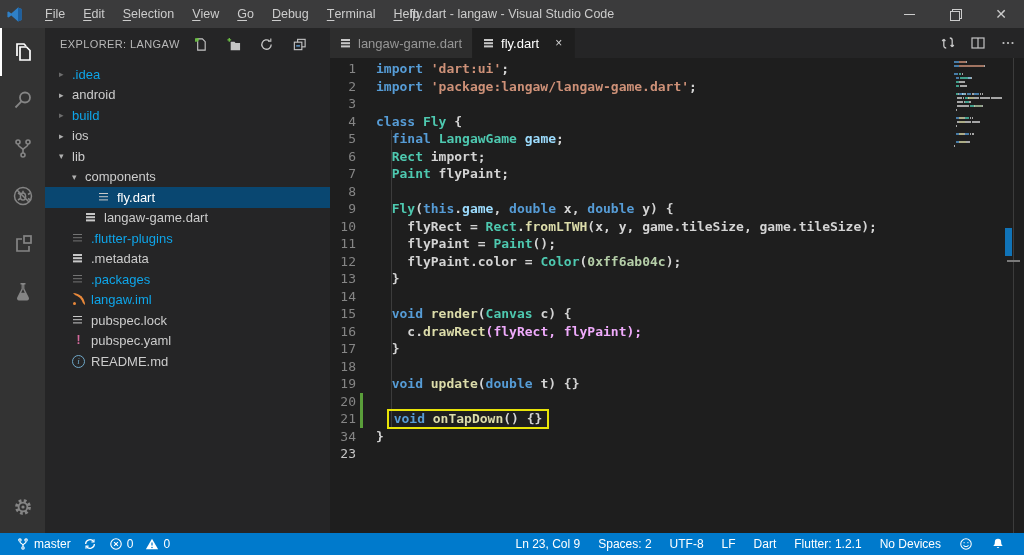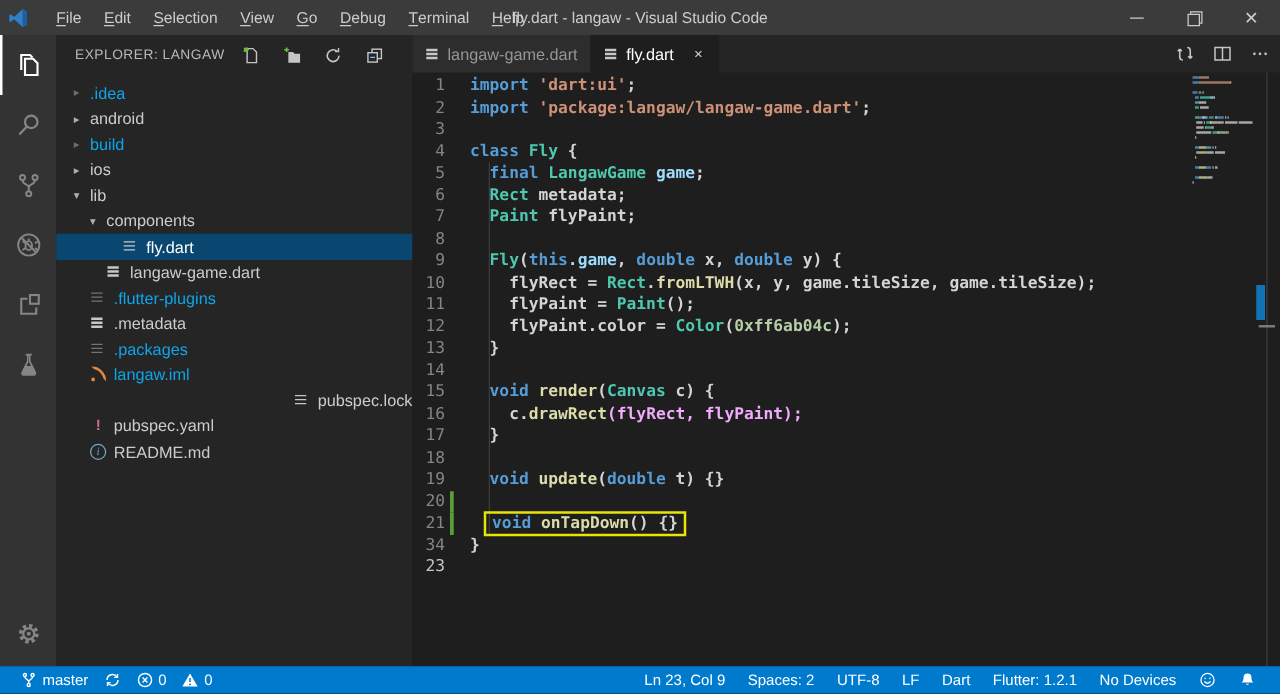--- a/index.html
+++ b/index.html
@@ -264,21 +264,21 @@
         <div class="tree-row dimmed" style="padding-left: 14px;">
           <span class="twisty"></span>
           <span class="fi file-lines-icon"></span>
           <span class="tlabel">.packages</span>
         </div>
         <div class="tree-row dimmed" style="padding-left: 14px;">
           <span class="twisty"></span>
           <span class="fi rss-icon"></span>
           <span class="tlabel">langaw.iml</span>
         </div>
-        <div class="tree-row" style="padding-left: 14px; justify-content: flex-end;">
+        <div class="tree-row" style="padding-left: 14px;">
           <span class="twisty"></span>
           <span class="fi file-lines-icon"></span>
           <span class="tlabel">pubspec.lock</span>
         </div>
         <div class="tree-row" style="padding-left: 14px;">
           <span class="twisty"></span>
           <span class="fi exclaim-icon">!</span>
           <span class="tlabel">pubspec.yaml</span>
         </div>
         <div class="tree-row" style="padding-left: 14px;">
@@ -318,21 +318,21 @@
     </div>
 
     <div id="code-area">
       <div id="indent-guide"></div>
       <div id="code-lines">
           <div class="code-line"><span class="ln">1</span><span class="gitbar"></span><span class="lt"><span style="color: rgb(86, 156, 214);">import</span><span style="color: rgb(212, 212, 212);"> </span><span style="color: rgb(206, 145, 120);">'dart:ui'</span><span style="color: rgb(212, 212, 212);">;</span></span></div>
           <div class="code-line"><span class="ln">2</span><span class="gitbar"></span><span class="lt"><span style="color: rgb(86, 156, 214);">import</span><span style="color: rgb(212, 212, 212);"> </span><span style="color: rgb(206, 145, 120);">'package:langaw/langaw-game.dart'</span><span style="color: rgb(212, 212, 212);">;</span></span></div>
           <div class="code-line"><span class="ln">3</span><span class="gitbar"></span><span class="lt"></span></div>
           <div class="code-line"><span class="ln">4</span><span class="gitbar"></span><span class="lt"><span style="color: rgb(86, 156, 214);">class</span><span style="color: rgb(212, 212, 212);"> </span><span style="color: rgb(78, 201, 176);">Fly</span><span style="color: rgb(212, 212, 212);"> {</span></span></div>
           <div class="code-line"><span class="ln">5</span><span class="gitbar"></span><span class="lt"><span style="color: rgb(212, 212, 212);">  </span><span style="color: rgb(86, 156, 214);">final</span><span style="color: rgb(212, 212, 212);"> </span><span style="color: rgb(78, 201, 176);">LangawGame</span><span style="color: rgb(212, 212, 212);"> </span><span style="color: rgb(156, 220, 254);">game</span><span style="color: rgb(212, 212, 212);">;</span></span></div>
-          <div class="code-line"><span class="ln">6</span><span class="gitbar"></span><span class="lt"><span style="color: rgb(212, 212, 212);">  </span><span style="color: rgb(78, 201, 176);">Rect</span><span style="color: rgb(212, 212, 212);"> metadata;</span></span></div>
+          <div class="code-line"><span class="ln">6</span><span class="gitbar"></span><span class="lt"><span style="color: rgb(212, 212, 212);">  </span><span style="color: rgb(78, 201, 176);">Rect</span><span style="color: rgb(212, 212, 212);"> import;</span></span></div>
           <div class="code-line"><span class="ln">7</span><span class="gitbar"></span><span class="lt"><span style="color: rgb(212, 212, 212);">  </span><span style="color: rgb(78, 201, 176);">Paint</span><span style="color: rgb(212, 212, 212);"> flyPaint;</span></span></div>
           <div class="code-line"><span class="ln">8</span><span class="gitbar"></span><span class="lt"></span></div>
           <div class="code-line"><span class="ln">9</span><span class="gitbar"></span><span class="lt"><span style="color: rgb(212, 212, 212);">  </span><span style="color: rgb(78, 201, 176);">Fly</span><span style="color: rgb(212, 212, 212);">(</span><span style="color: rgb(86, 156, 214);">this</span><span style="color: rgb(212, 212, 212);">.</span><span style="color: rgb(156, 220, 254);">game</span><span style="color: rgb(212, 212, 212);">, </span><span style="color: rgb(86, 156, 214);">double</span><span style="color: rgb(212, 212, 212);"> x, </span><span style="color: rgb(86, 156, 214);">double</span><span style="color: rgb(212, 212, 212);"> y) {</span></span></div>
           <div class="code-line"><span class="ln">10</span><span class="gitbar"></span><span class="lt"><span style="color: rgb(212, 212, 212);">    flyRect = </span><span style="color: rgb(78, 201, 176);">Rect</span><span style="color: rgb(212, 212, 212);">.</span><span style="color: rgb(220, 220, 170);">fromLTWH</span><span style="color: rgb(212, 212, 212);">(x, y, game.tileSize, game.tileSize);</span></span></div>
           <div class="code-line"><span class="ln">11</span><span class="gitbar"></span><span class="lt"><span style="color: rgb(212, 212, 212);">    flyPaint = </span><span style="color: rgb(78, 201, 176);">Paint</span><span style="color: rgb(212, 212, 212);">();</span></span></div>
           <div class="code-line"><span class="ln">12</span><span class="gitbar"></span><span class="lt"><span style="color: rgb(212, 212, 212);">    flyPaint.color = </span><span style="color: rgb(78, 201, 176);">Color</span><span style="color: rgb(212, 212, 212);">(</span><span style="color: rgb(181, 206, 168);">0xff6ab04c</span><span style="color: rgb(212, 212, 212);">);</span></span></div>
           <div class="code-line"><span class="ln">13</span><span class="gitbar"></span><span class="lt"><span style="color: rgb(212, 212, 212);">  }</span></span></div>
           <div class="code-line"><span class="ln">14</span><span class="gitbar"></span><span class="lt"></span></div>
           <div class="code-line"><span class="ln">15</span><span class="gitbar"></span><span class="lt"><span style="color: rgb(212, 212, 212);">  </span><span style="color: rgb(86, 156, 214);">void</span><span style="color: rgb(212, 212, 212);"> </span><span style="color: rgb(220, 220, 170);">render</span><span style="color: rgb(212, 212, 212);">(</span><span style="color: rgb(78, 201, 176);">Canvas</span><span style="color: rgb(212, 212, 212);"> c) {</span></span></div>
           <div class="code-line"><span class="ln">16</span><span class="gitbar"></span><span class="lt"><span style="color: rgb(212, 212, 212);">    c.</span><span style="color: rgb(220, 220, 170);">drawRect</span><span style="color: #f0abfc;">(flyRect, flyPaint);</span></span></div>

